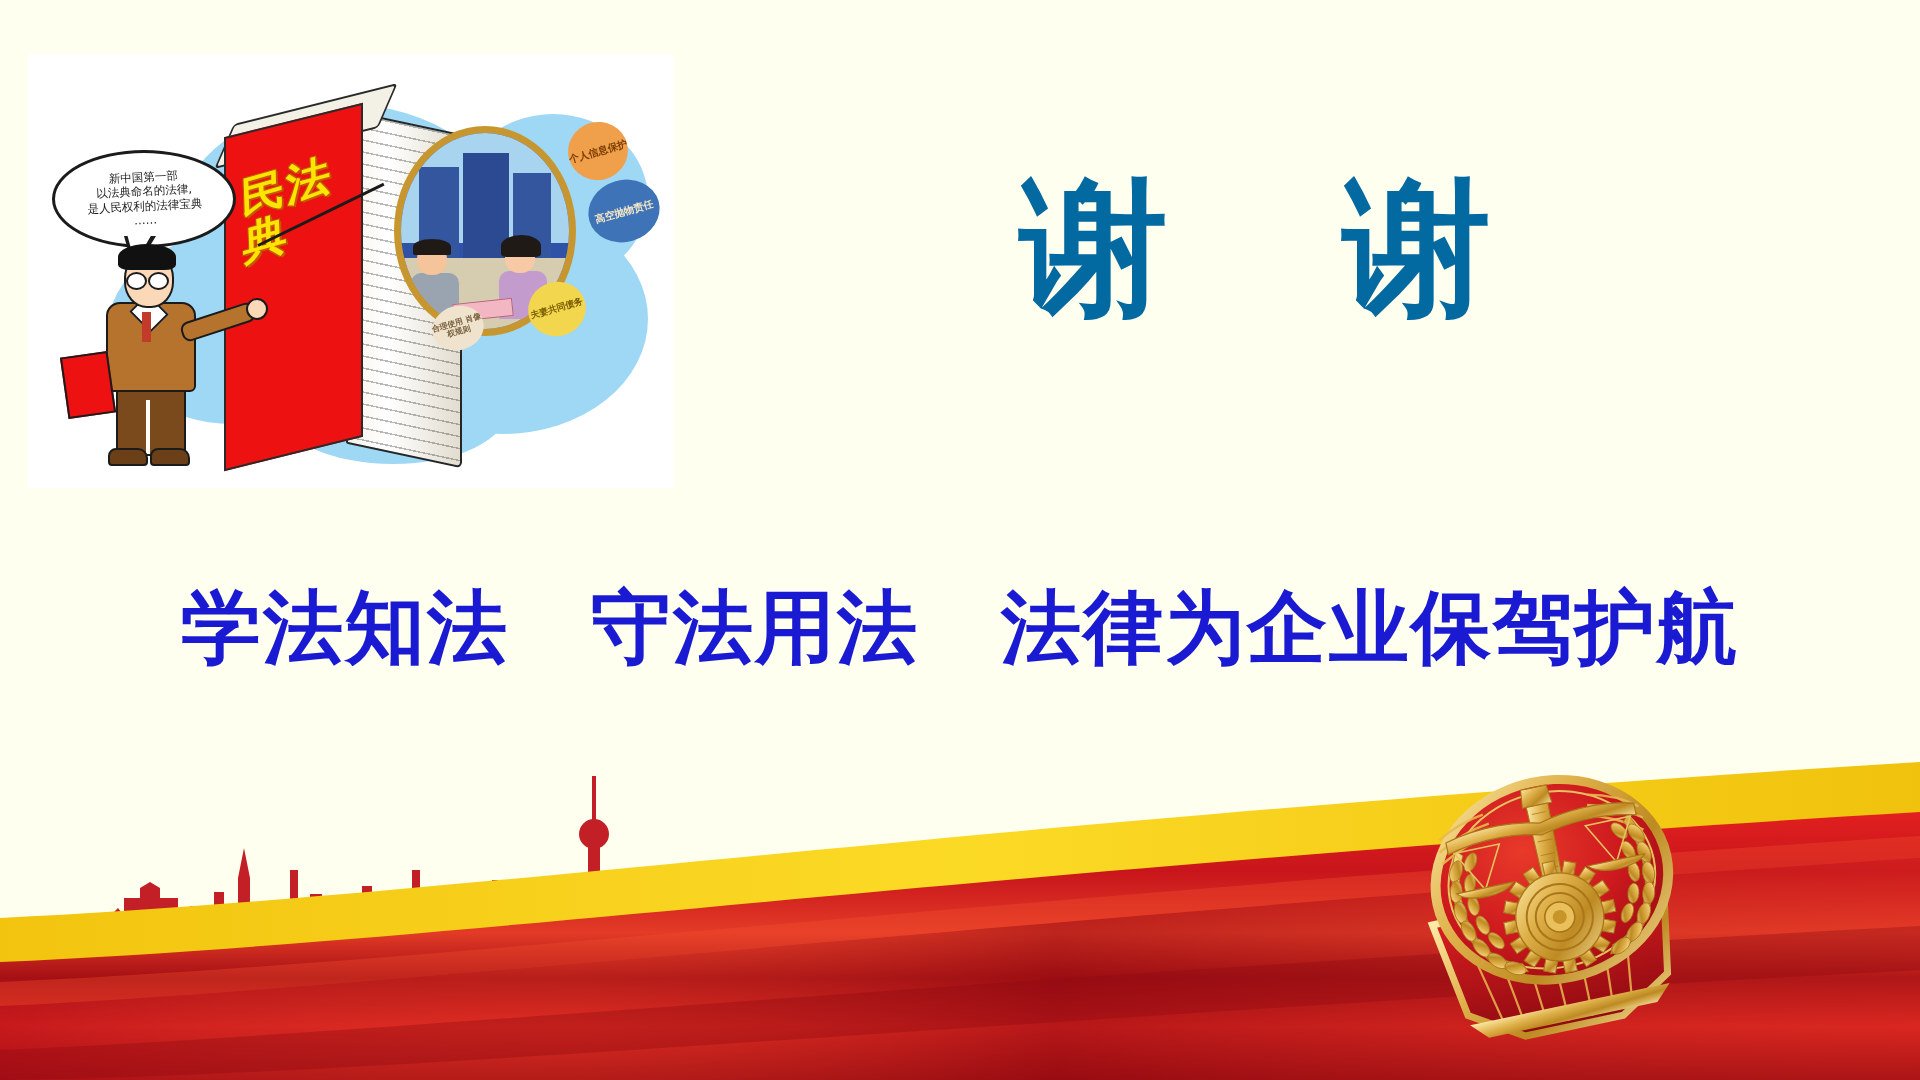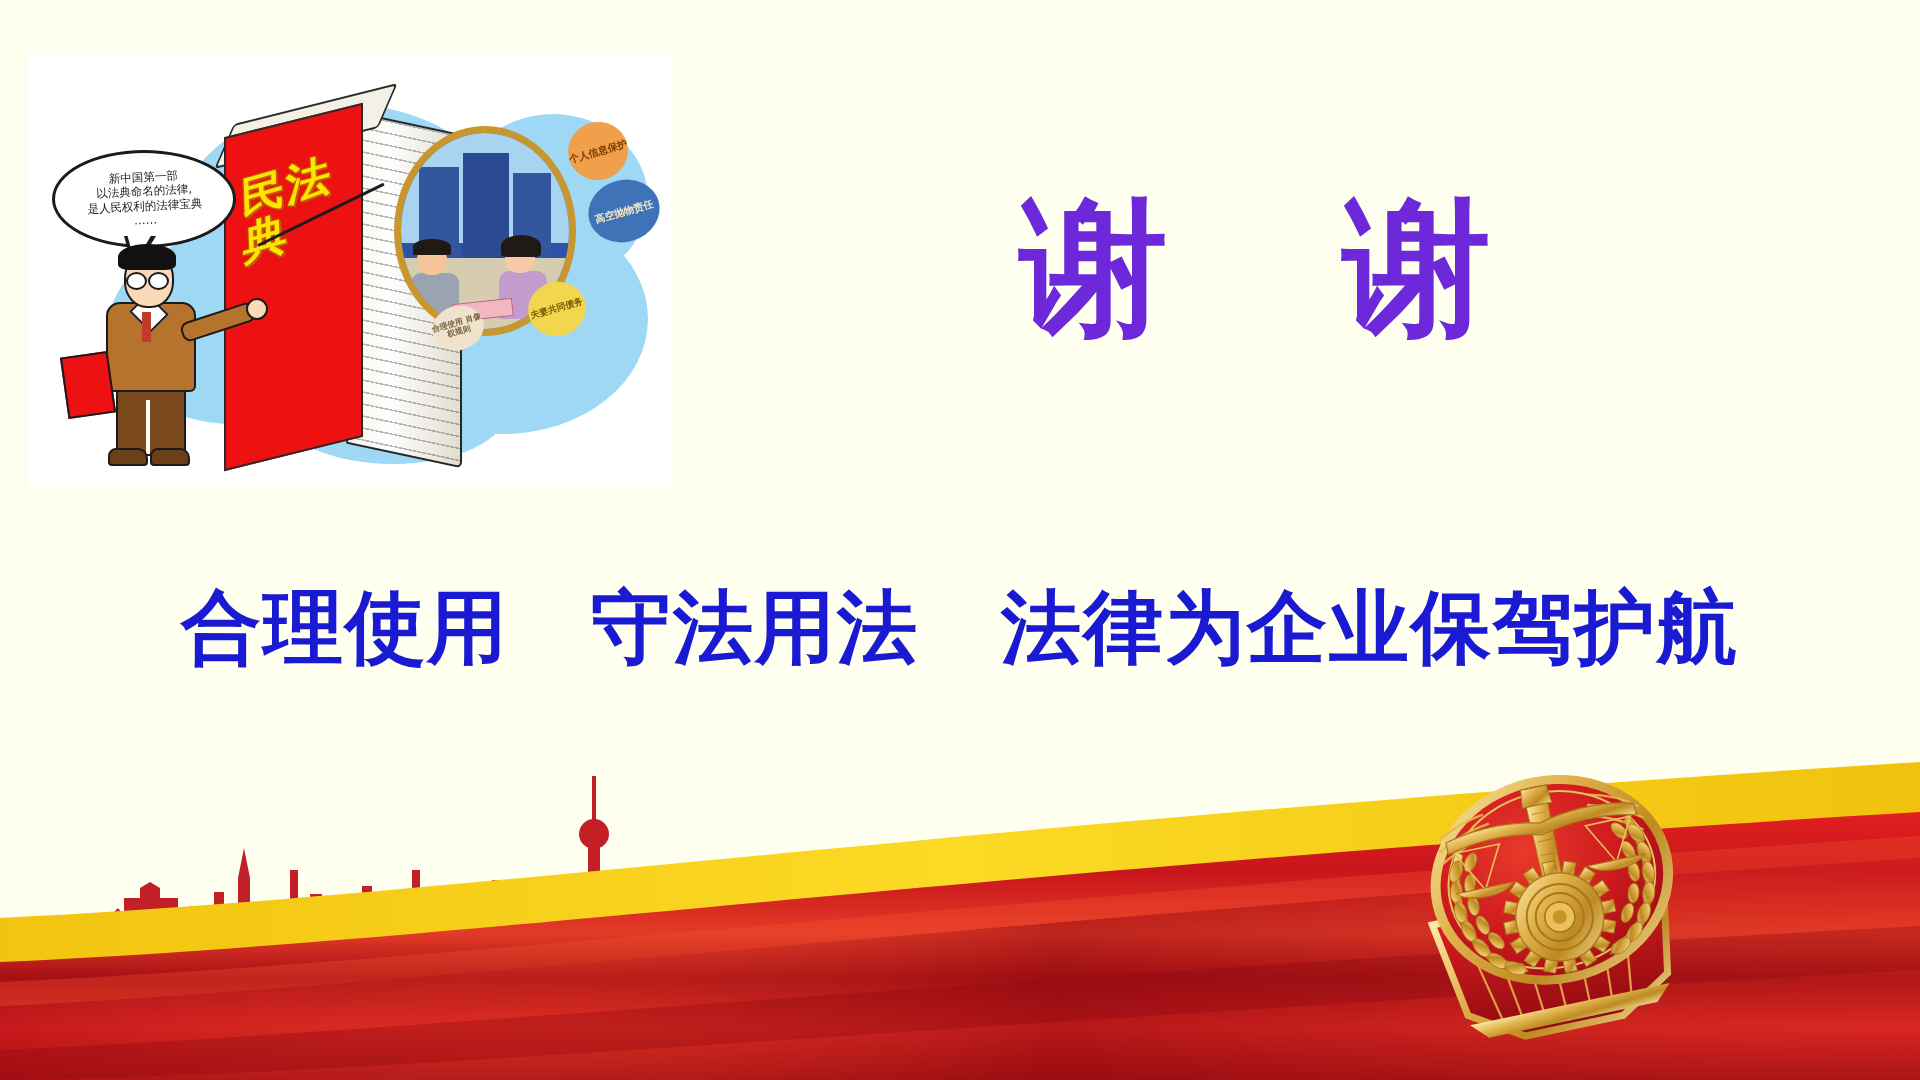--- a/index.html
+++ b/index.html
@@ -168,22 +168,22 @@
     transform: rotate(-16deg);
   }
   #pill-privacy { left: 540px; top: 68px; width: 60px; height: 58px; background:#f0a04b; color:#7b3d00; font-size: 10px; }
   #pill-falling { left: 560px; top: 126px; width: 72px; height: 62px; background:#3f73b8; color:#f4e7c6; font-size: 10px; }
   #pill-debt    { left: 500px; top: 228px; width: 58px; height: 54px; background:#f2d74e; color:#7a5c00; font-size: 9px; }
   #pill-small   { left: 404px; top: 252px; width: 52px; height: 44px; background:#f0e3cd; color:#7a6340; font-size: 8px; }
 
   
   #headline {
     position: absolute;
-    left: 1020px; top: 194px;
-    color: #6d28d9;
+    left: 1020px; top: 174px;
+    color: #0369a1;
     font-size: 148px;
     font-weight: bold;
     letter-spacing: 24px;
     line-height: 1;
     white-space: pre;
   }
   
   #slogan {
     position: absolute;
     left: 0; right: 0; top: 584px;
@@ -262,21 +262,21 @@
       <div class="t-tie"></div>
       <div class="t-head"></div>
       <div class="t-hair"></div>
       <div class="t-glass l"></div>
       <div class="t-glass r"></div>
     </div>
   </div>
 
   <div id="headline">谢  谢</div>
 
-  <div id="slogan">合理使用　守法用法　法律为企业保驾护航</div>
+  <div id="slogan">学法知法　守法用法　法律为企业保驾护航</div>
 
   <svg id="footer-art" viewBox="0 0 1920 360" preserveAspectRatio="none">
     <defs>
       <linearGradient id="redWave" x1="0" y1="0" x2="0" y2="1">
         <stop offset="0%" stop-color="#E2201F"></stop>
         <stop offset="22%" stop-color="#C8151B"></stop>
         <stop offset="45%" stop-color="#E33B27"></stop>
         <stop offset="62%" stop-color="#A50F14"></stop>
         <stop offset="80%" stop-color="#D8221F"></stop>
         <stop offset="100%" stop-color="#9E0C12"></stop>

